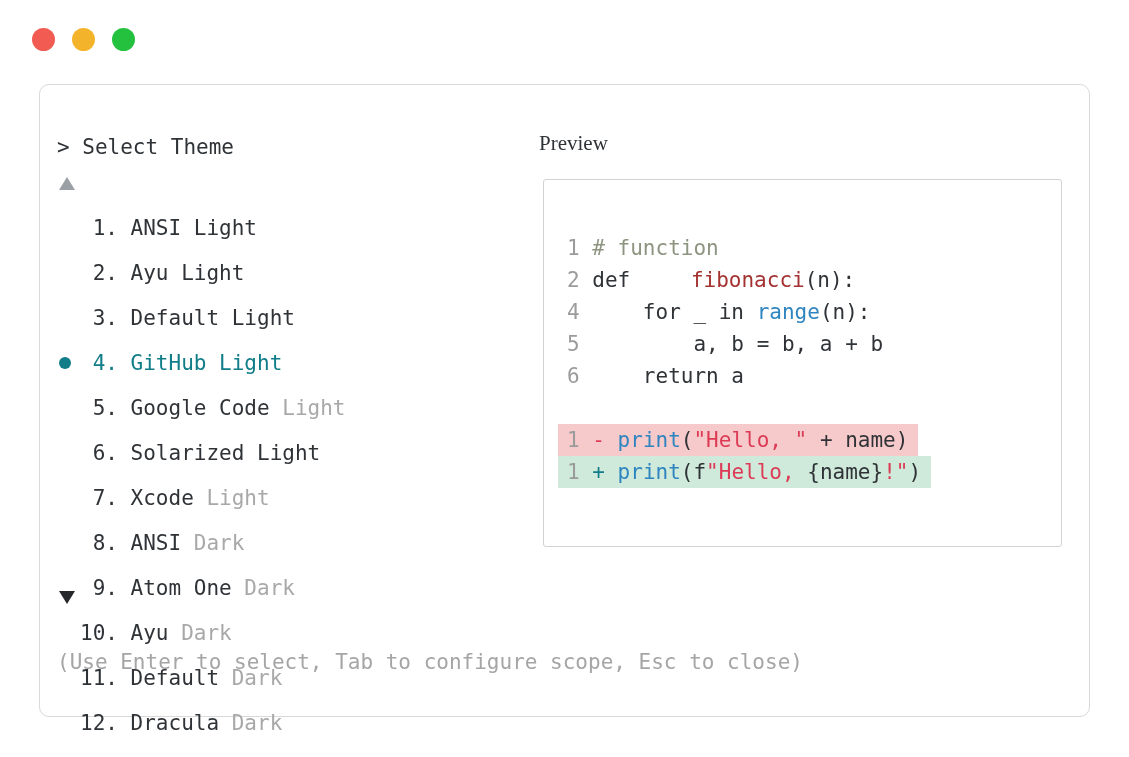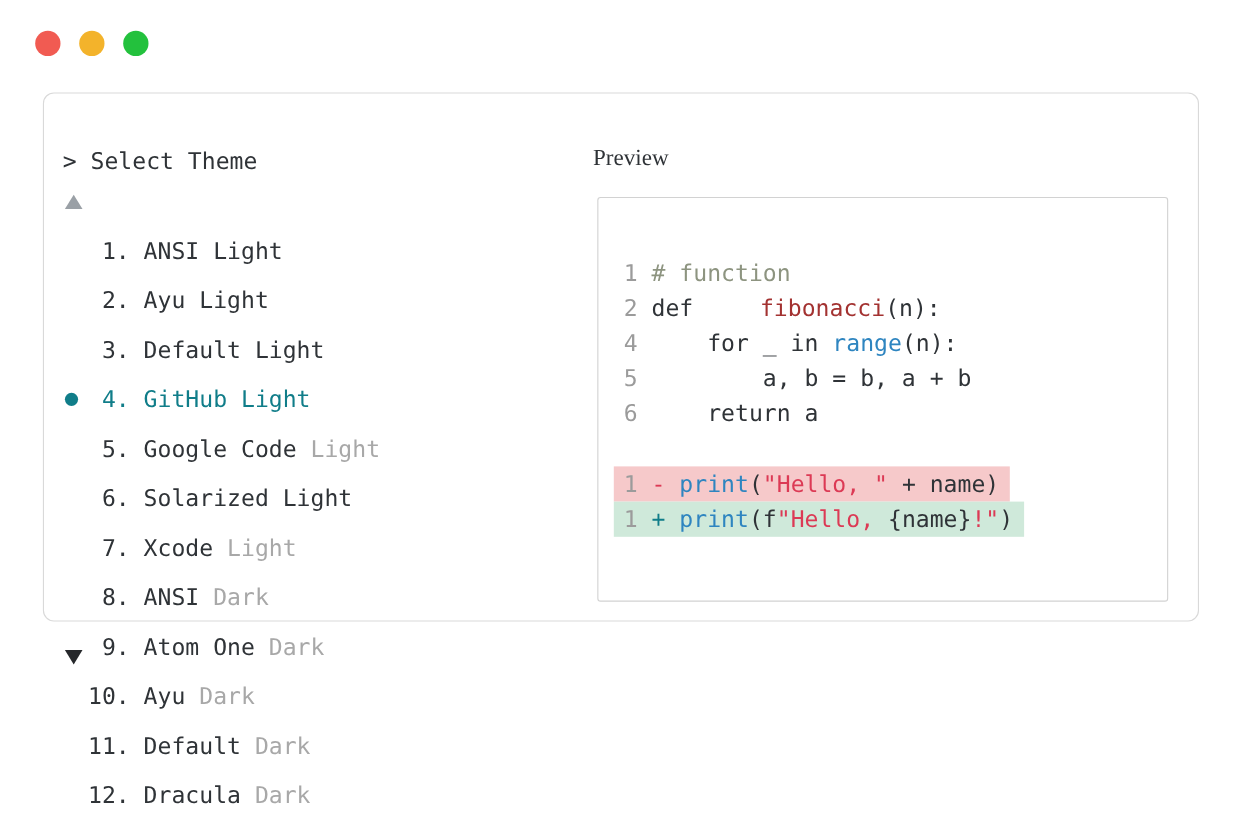--- a/index.html
+++ b/index.html
@@ -4,21 +4,21 @@
 <style>
   * { margin:0; padding:0; box-sizing:border-box; }
   html,body { width:1129px; height:757px; background:#ffffff; overflow:hidden;
               font-family:"DejaVu Sans Mono","Liberation Mono",monospace; }
 
   
   .traffic { position:absolute; left:32px; top:28px; display:flex; gap:17px; }
   .light { width:23px; height:23px; border-radius:50%; border:none; cursor:default; }
 
   
-  .panel { position:absolute; left:39px; top:84px; width:1051px; height:481px;
+  .panel { position:absolute; left:39px; top:84px; width:1051px; height:633px;
            background:#ffffff; border:1.5px solid #d9d9d9; border-radius:10px; }
 
   .mono { font-size:21px; line-height:32px; white-space:pre; color:#2f3337; }
 
   .select-title { position:absolute; left:17px; top:46px; }
   .preview-label { position:absolute; left:499px; top:42px;font-family:Liberation Serif, serif; }
 
   
   .tri-up { position:absolute; left:19px; top:92px; width:0; height:0;
             border-left:8px solid transparent; border-right:8px solid transparent;
@@ -85,20 +85,21 @@
       <div class="theme-row"><span class="num">7.</span><span class="sep"></span><span class="name">Xcode</span><span class="variant"> Light</span></div>
       <div class="theme-row"><span class="num">8.</span><span class="sep"></span><span class="name">ANSI</span><span class="variant"> Dark</span></div>
       <div class="theme-row"><span class="num">9.</span><span class="sep"></span><span class="name">Atom One</span><span class="variant"> Dark</span></div>
       <div class="theme-row"><span class="num">10.</span><span class="sep"></span><span class="name">Ayu</span><span class="variant"> Dark</span></div>
       <div class="theme-row"><span class="num">11.</span><span class="sep"></span><span class="name">Default</span><span class="variant"> Dark</span></div>
       <div class="theme-row"><span class="num">12.</span><span class="sep"></span><span class="name">Dracula</span><span class="variant"> Dark</span></div>
     </div>
 
   <div class="tri-down"></div>
 
+  <div class="mono help">(Use Enter to select, Tab to configure scope, Esc to close)</div>
 
   <div class="preview-box">
     <div class="code" id="code">
         <div class="code-line"><span class="tok-ln">1 </span><span class="tok-c"># function</span></div>
         <div class="code-line"><span class="tok-ln">2 </span><span class="tok-t">def </span><span class="tok-fn">fibonacci</span><span class="tok-t">(n):</span></div>
         <div class="code-line"><span class="tok-ln">4 </span><span class="tok-t">    for _ in </span><span class="tok-blue">range</span><span class="tok-t">(n):</span></div>
         <div class="code-line"><span class="tok-ln">5 </span><span class="tok-t">        a, b = b, a + b</span></div>
         <div class="code-line"><span class="tok-ln">6 </span><span class="tok-t">    return a</span></div>
         <div class="code-line"></div>
         <div class="code-line"><span class="diff-wrap diff-del-bg"><span class="tok-ln">1 </span><span class="tok-del">- </span><span class="tok-blue">print</span><span class="tok-t">(</span><span class="tok-str">"Hello, "</span><span class="tok-t"> + name)</span></span></div>

